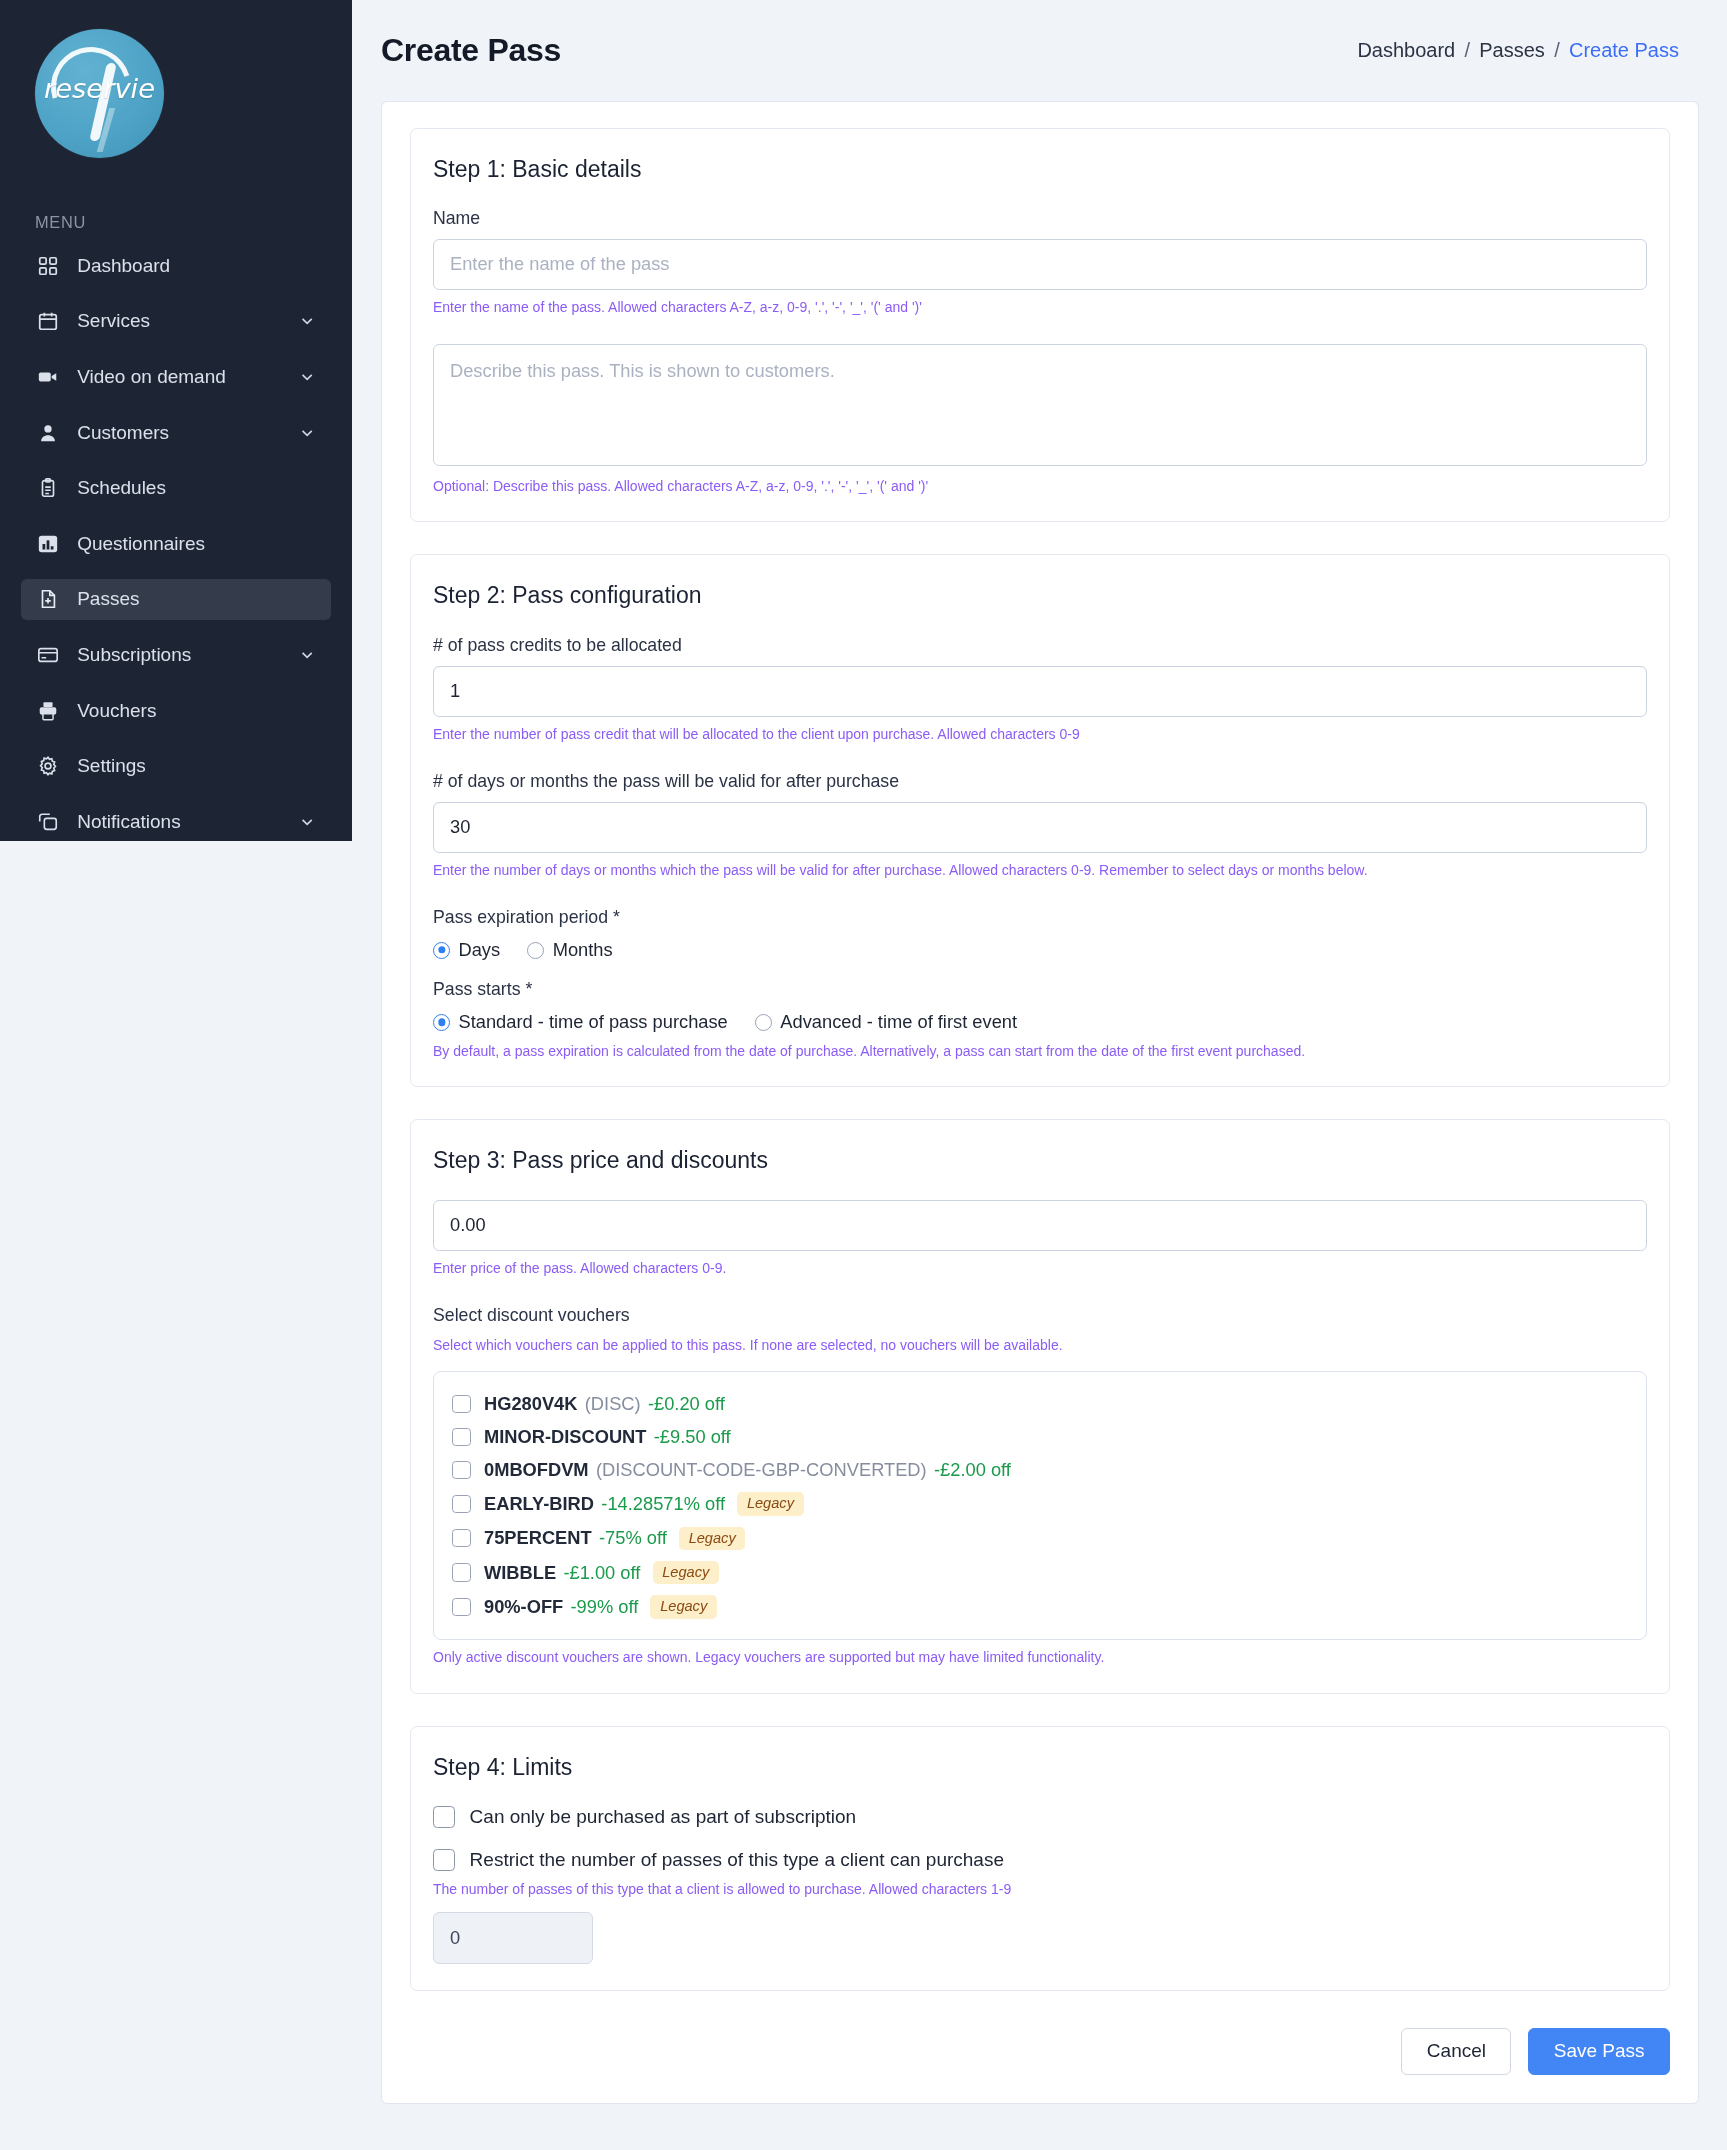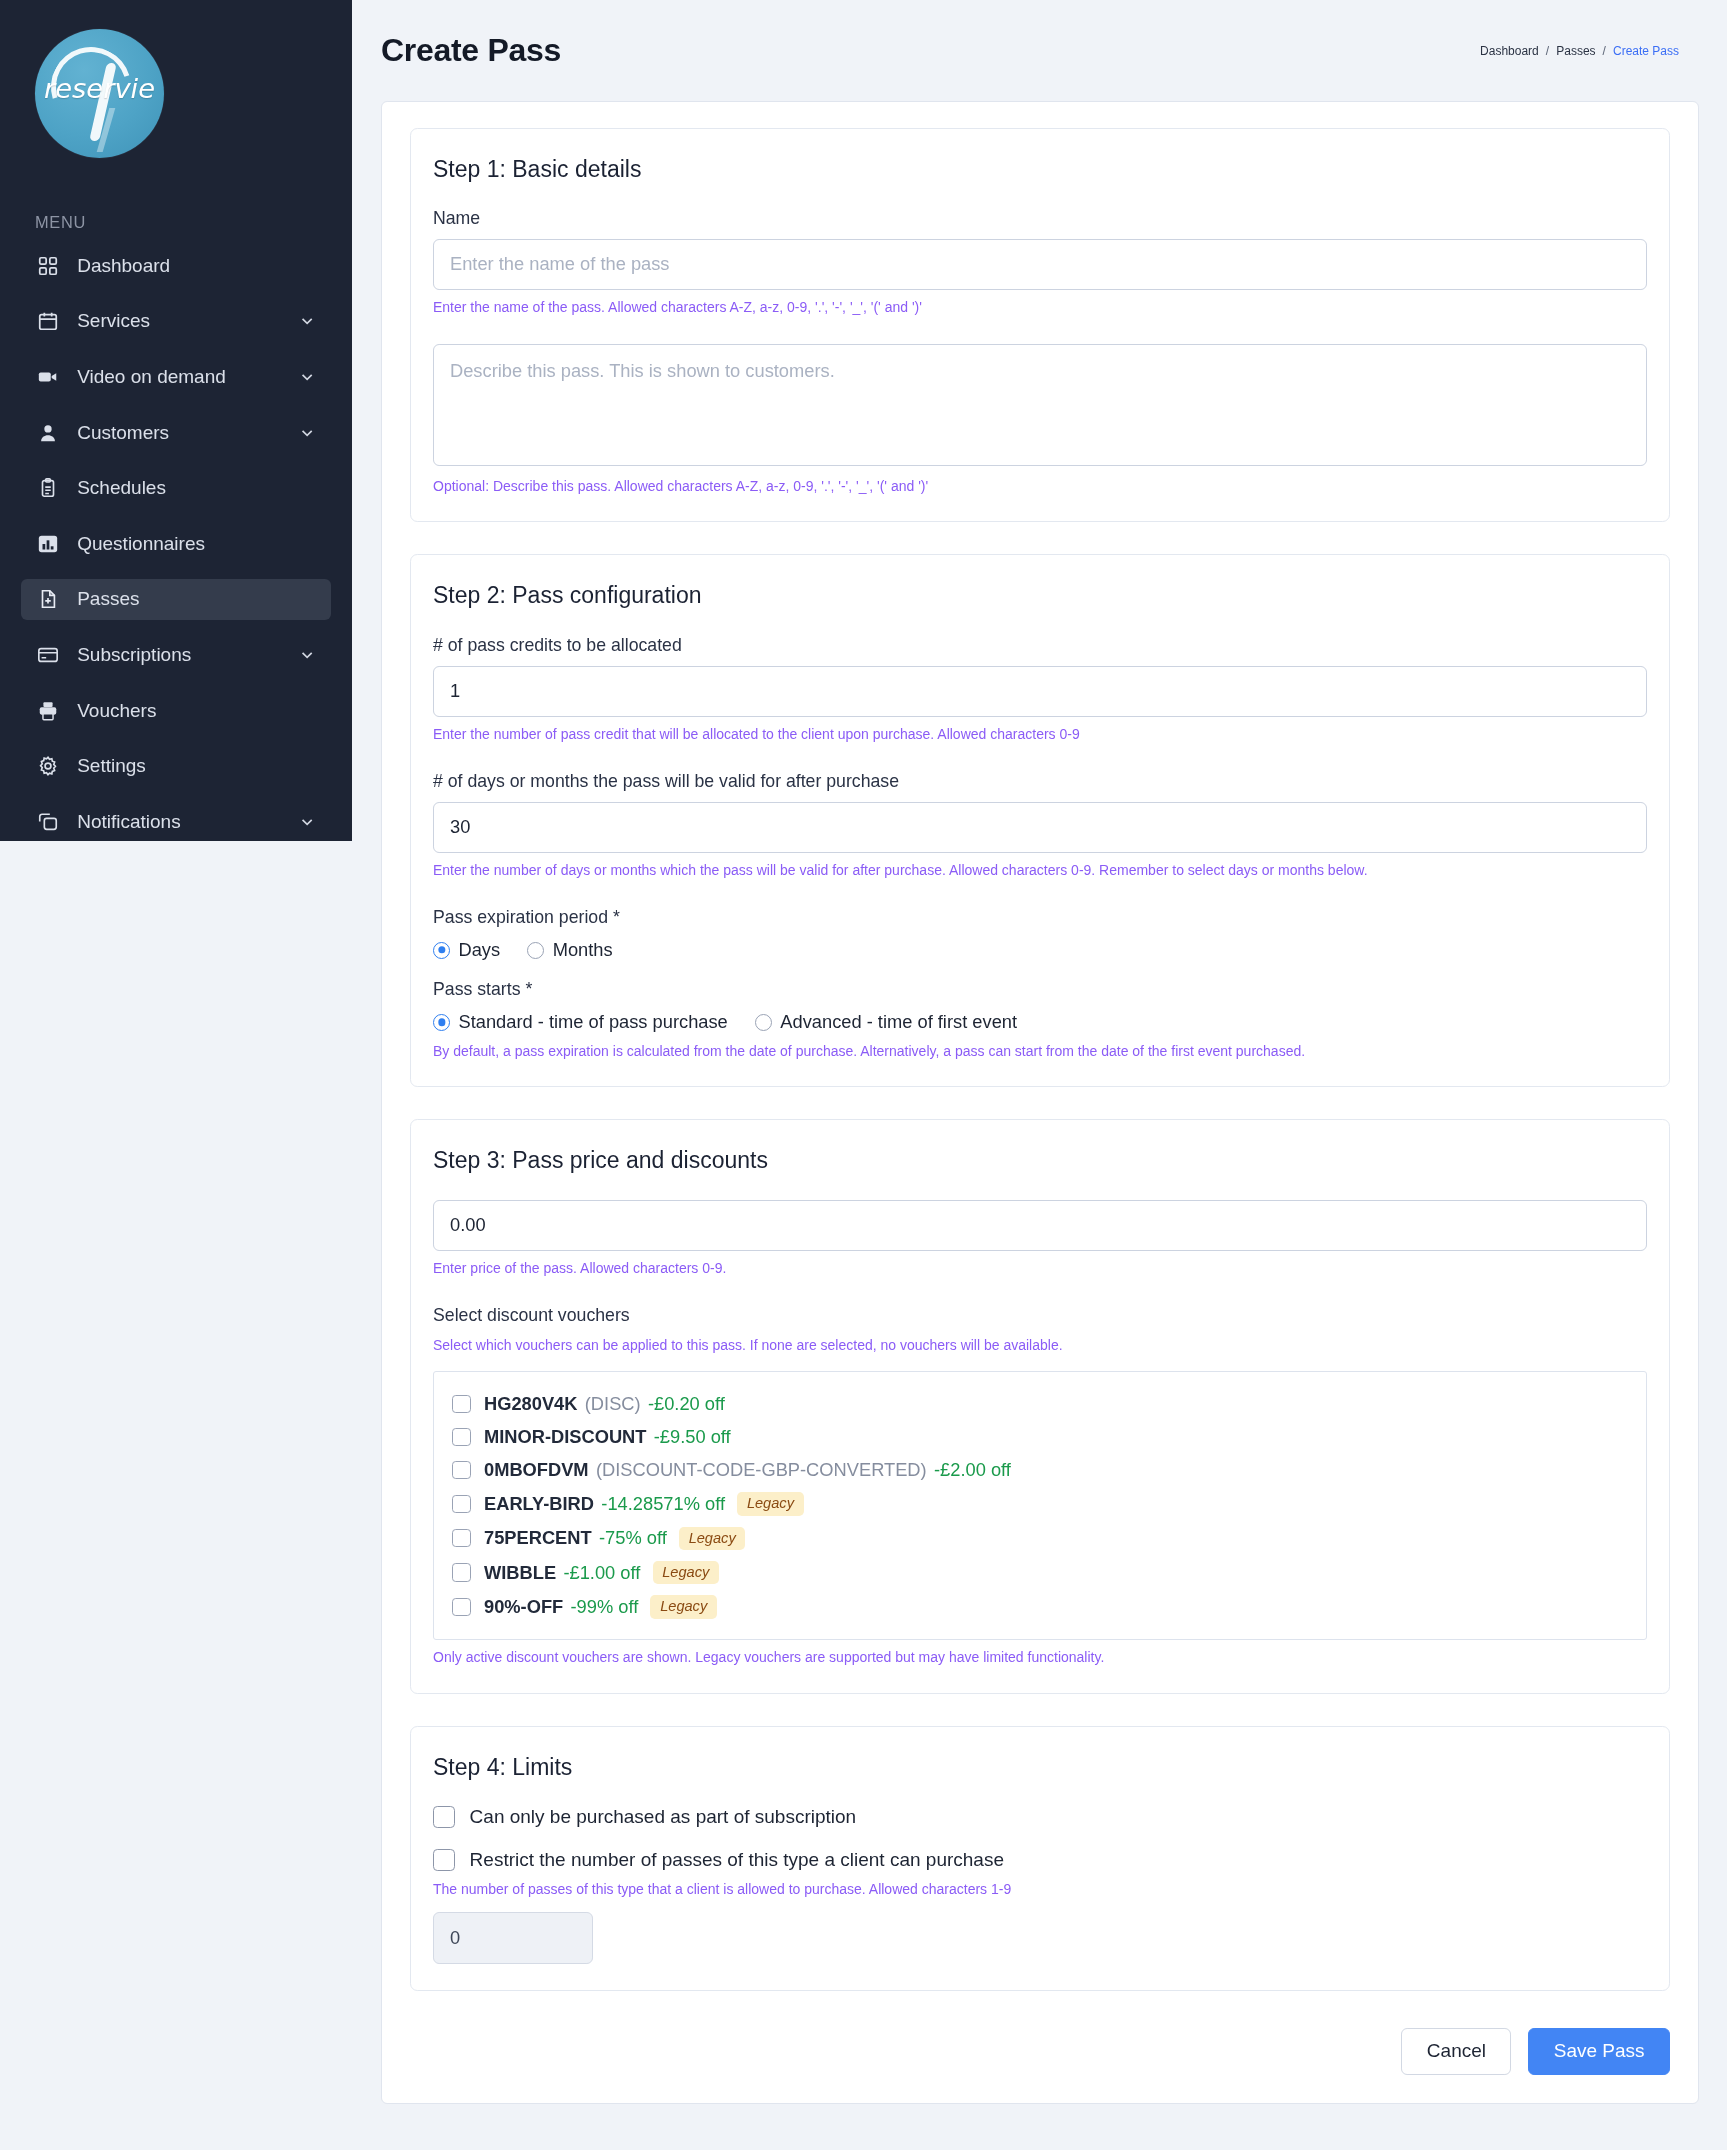--- a/index.html
+++ b/index.html
@@ -82,21 +82,21 @@
   .main {
     position: absolute; left: 352px; top: 0;
     width: 1376px; height: 2151px;
     background: #f0f3f8;
   }
   .topbar {
     display: flex; align-items: center; justify-content: space-between;
     padding: 32px 49px 0 29px;
   }
   .page-title { font-size: 32px; font-weight: bold; color: #141a27; letter-spacing: -0.3px; }
-  .crumbs { font-size: 12px; color: #2b3344; white-space: nowrap; }
+  .crumbs { font-size: 20px; color: #2b3344; white-space: nowrap; }
   .crumbs .sep { color: #5a6375; margin: 0 3.7px; }
   .crumb-current { color: #3b6ef5; }
 
   .sheet {
     margin: 32px 29px 0 29px;
     background: #ffffff;
     border: 0.6px solid #e0e5ee;
     border-radius: 6.1px;
     padding: 25.6px 28px 28px 28px;
   }
@@ -144,21 +144,21 @@
   .rd.on::after {
     content: ""; position: absolute; left: 50%; top: 50%;
     width: 7.3px; height: 7.3px; border-radius: 50%;
     background: #2f7ff0; transform: translate(-50%,-50%);
   }
   .radio-opt span { font-size: 18.3px; color: #1d2433; white-space: nowrap; }
   .req { color: #2a3245; }
 
   
   .voucher-box {
-    border: 0.6px solid #dde3ed; border-radius: 3px;
+    border: 0.6px solid #dde3ed; border-radius: 8px;
     padding: 16px 18.3px 14.6px 18.3px; margin-top: 16px;
   }
   .v-row { display: flex; align-items: center; padding: 5.5px 0; }
   .cb {
     width: 18.3px; height: 18.3px; border-radius: 3.7px;
     border: 1.2px solid #9aa3b5; background: #fff;
     margin-right: 13.4px; flex: 0 0 auto;
   }
   .v-code { font-size: 18.3px; font-weight: bold; color: #222a3a; }
   .v-alias { font-size: 18.3px; color: #858d9e; margin-left: 7.3px; }

